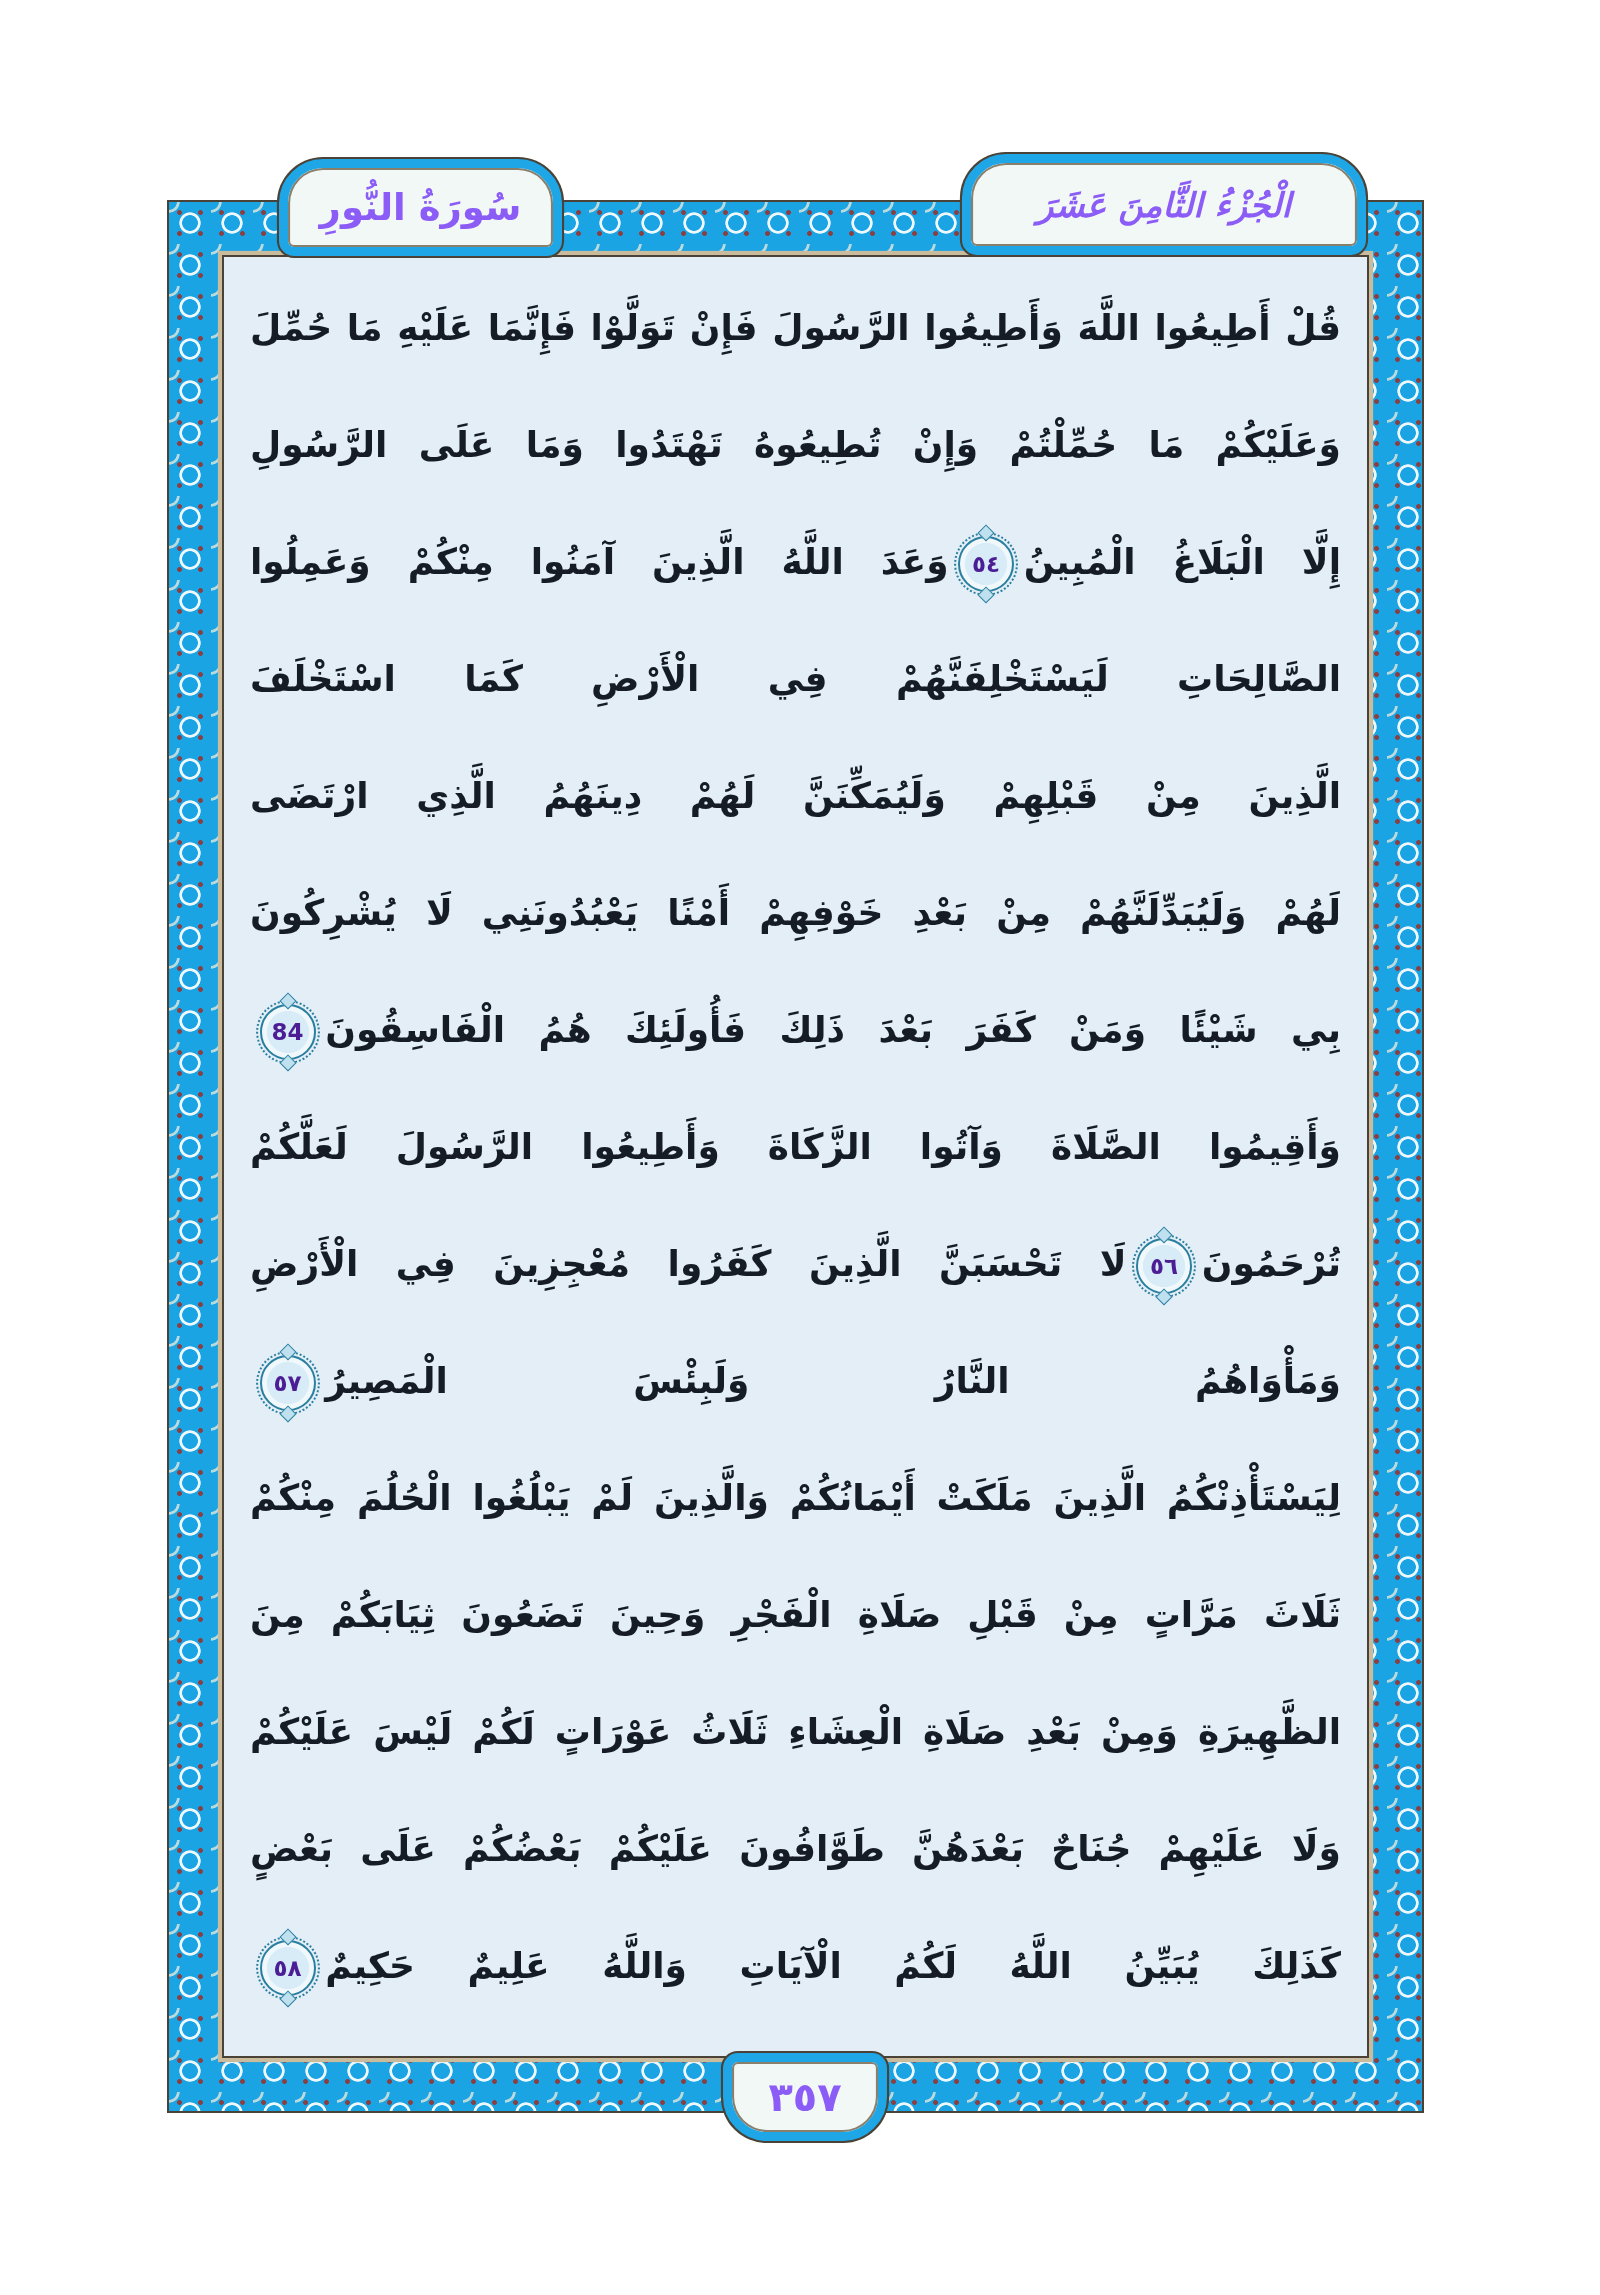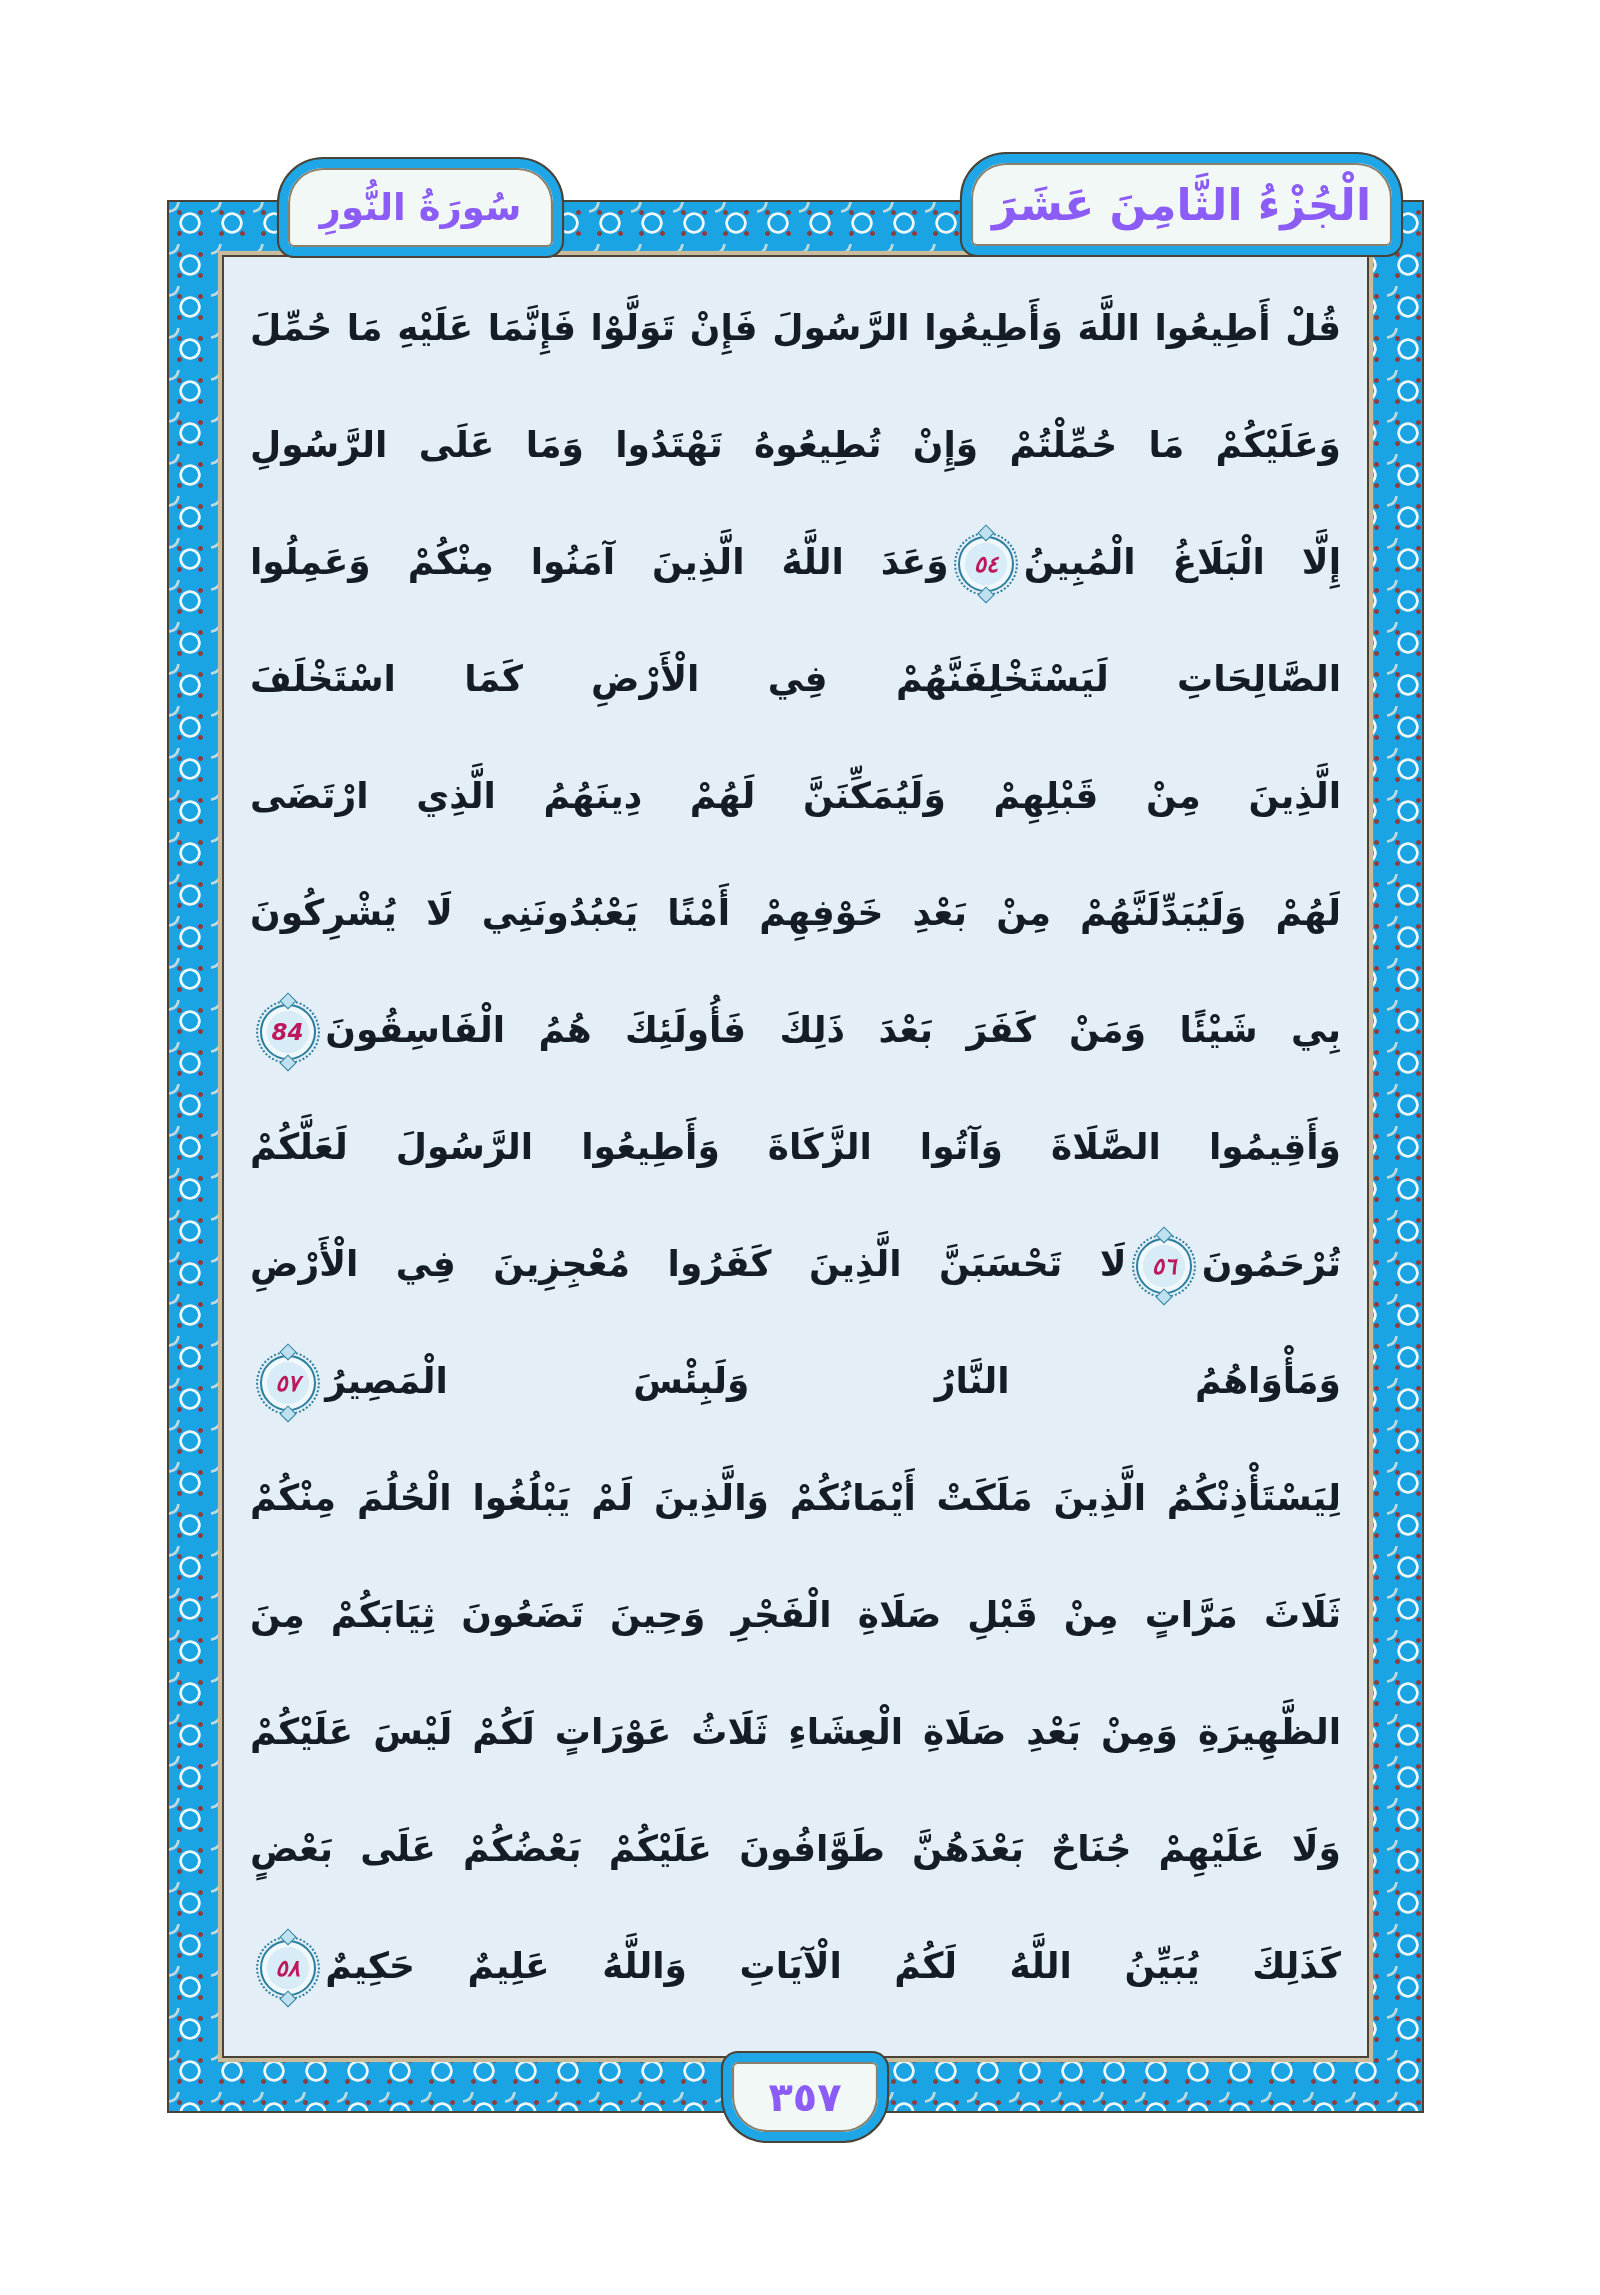--- a/index.html
+++ b/index.html
@@ -74,46 +74,46 @@
     position:absolute;left:50%;
     width:10.3px;height:10.3px;
     background:#bfe0ef;border:1.4px solid #2b7f9e;
     transform:translateX(-50%) rotate(45deg);
   }
   .qmarker::before{top:-11px;}
   .qmarker::after{bottom:-11px;}
   .qnum{
     font-size:23px;
     font-weight:bold;
-    color:#be185d;
+    color:#4c1d95;
     line-height:1;
-    font-style:italic;
   }
   
   .tab{
     position:absolute;
     box-sizing:border-box;
     background:#f2f8f6;
     border:9px solid #1ea6e6;
     box-shadow:0 0 0 2.1px #4a4236, inset 0 0 0 2.1px #8a7f6a;
     display:flex;align-items:center;justify-content:center;
     z-index:3;
     color:#8b5cf6;
     font-weight:bold;
     direction:rtl;
   }
   .tab-surah{
     left:279px;top:159px;width:283px;height:97px;
     border-radius:44px 44px 15px 15px;
     font-size:37px;
   }
   .tab-juz{
-    left:962px;top:154px;width:439px;height:101px;
+    left:962px;top:154px;width:404px;height:101px;
     border-radius:44px 44px 15px 15px;
-    font-size:44px;
+    font-size:34px;
+    font-style:italic;
   }
   .tab-pagenum{
     left:723px;top:2053px;width:164px;height:88px;
     border-radius:15px 15px 44px 44px;
     font-size:40px;
     z-index:2;
   }
 </style>
 </head>
 <body>

